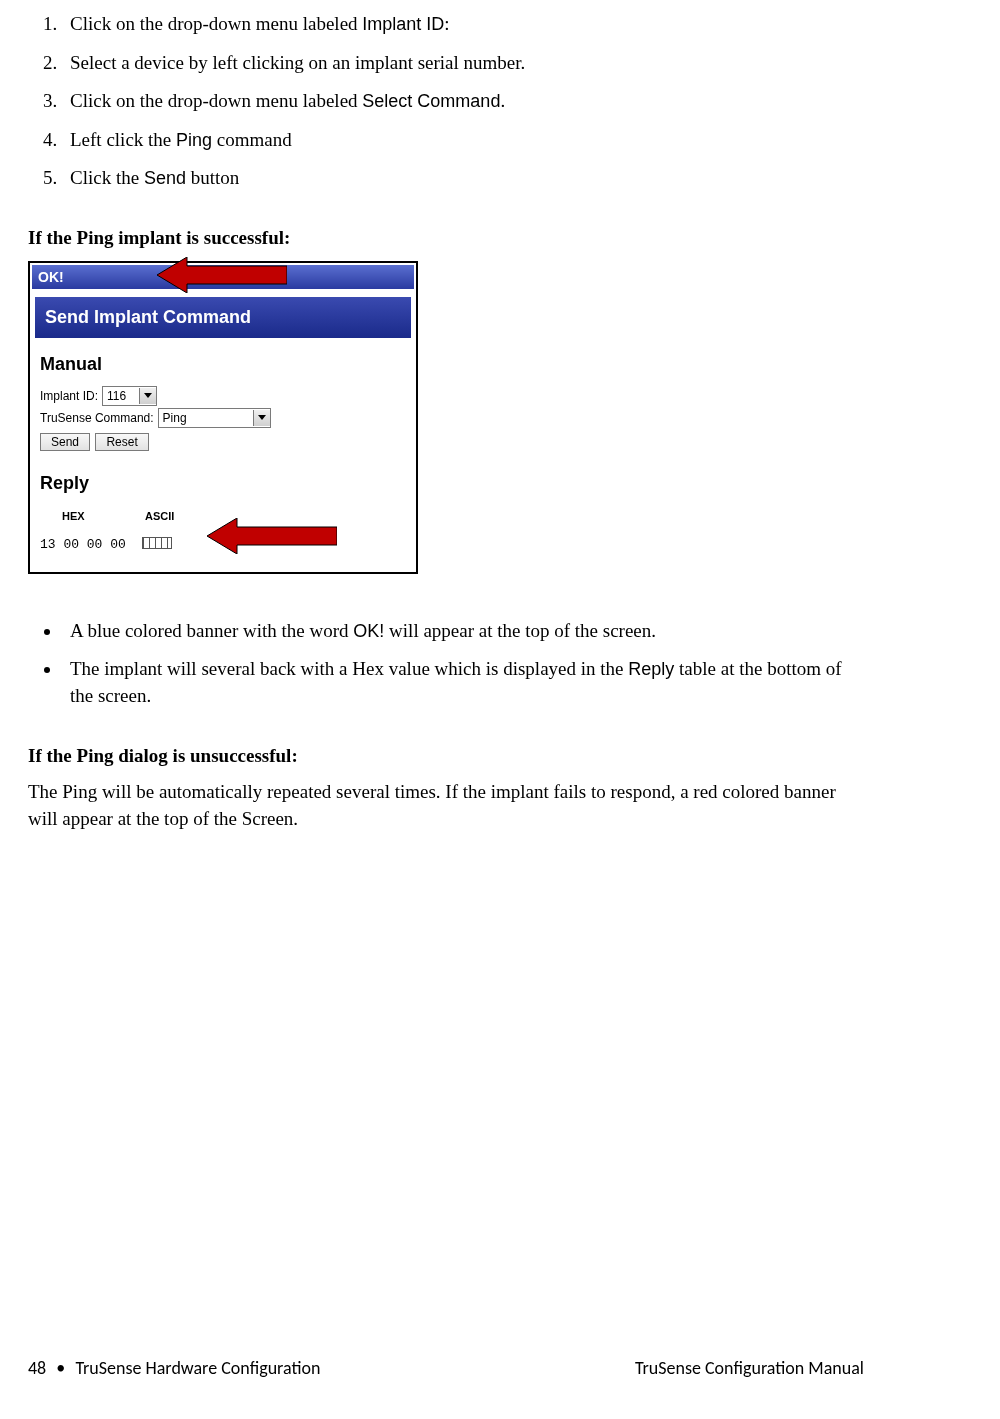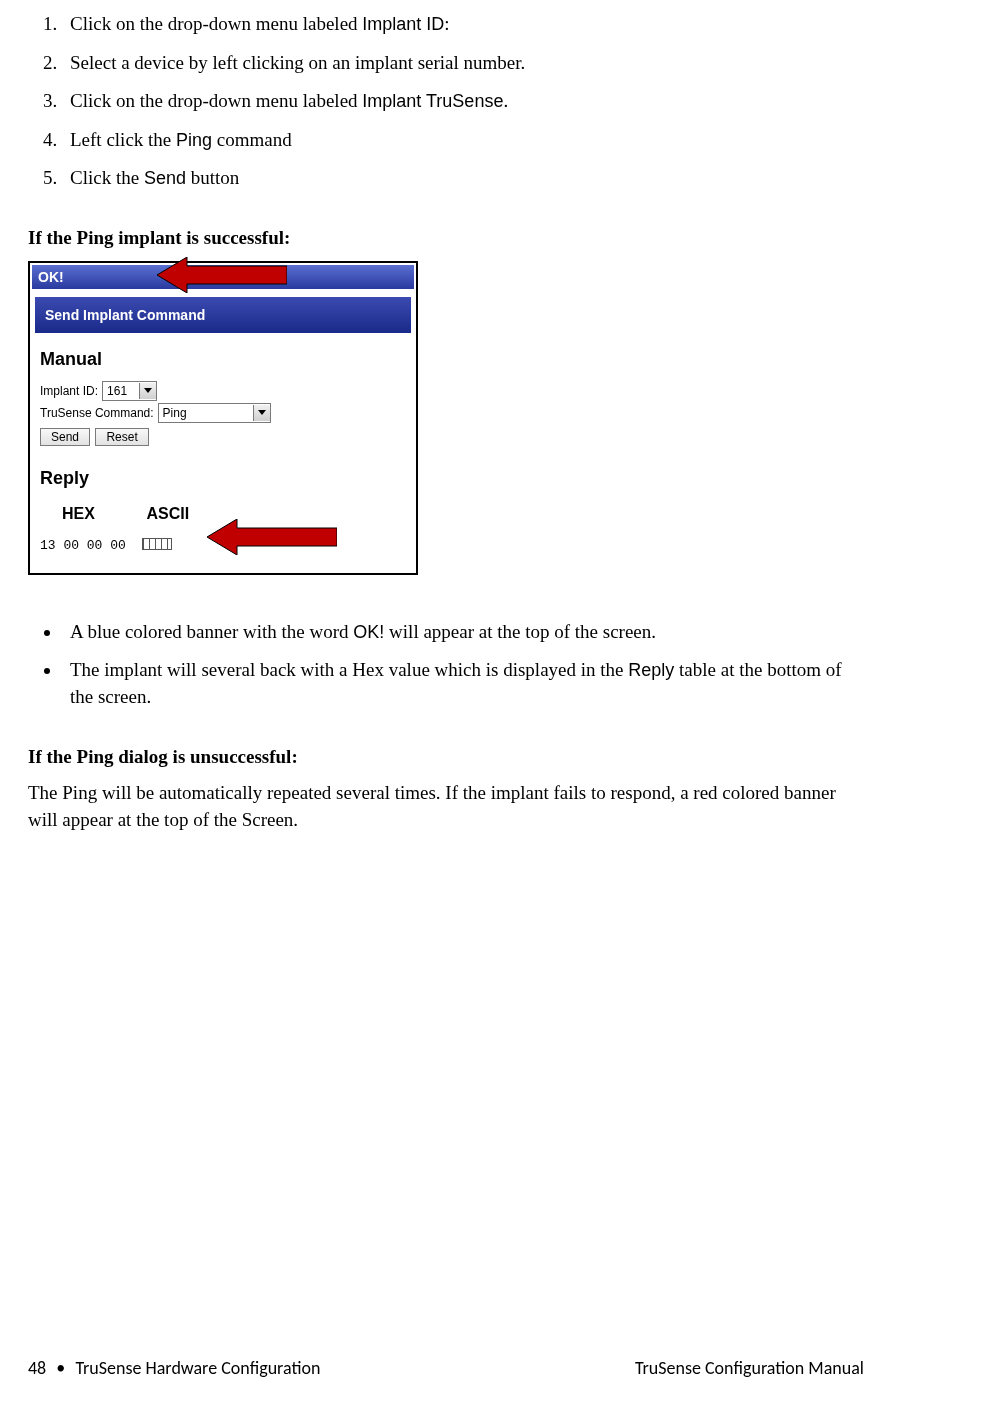--- a/index.html
+++ b/index.html
@@ -56,21 +56,21 @@
   .big-arrow {
     position: absolute;
     top: -8px;
     left: 125px;
   }
   .big-arrow svg { display: block; }
   .send-bar {
     background: linear-gradient(#3a4ab0, #1a2a8a);
     color: #fff;
     font-weight: bold;
-    font-size: 14px;
+    font-size: 18px;
     padding: 10px 10px;
     margin: 8px 3px 0 3px;
     font-family: Arial, sans-serif;
   }
   .req-heading {
     font-weight: bold;
     font-size: 18px;
     font-family: Arial, sans-serif;
     padding: 16px 6px 10px 8px;
   }
@@ -109,21 +109,21 @@
   .btn {
     border: 1px solid #7a7a7a;
     background: linear-gradient(#f8f8f8, #e2e2e2);
     padding: 1px 10px;
     font-size: 12px;
     margin-right: 2px;
     font-family: Tahoma, Arial, sans-serif;
   }
   .reply-row {
     padding: 6px 0 4px 30px;
-    font-size: 16px;
+    font-size: 11px;
     font-weight: bold;
   }
   .reply-row span { display: inline-block; }
   .hex-row {
     padding: 10px 0 18px 8px;
     font-family: "Courier New", monospace;
     font-size: 13px;
     position: relative;
   }
   .ascii-box {
@@ -173,21 +173,21 @@
 <div class="page">
 
   <ol class="steps">
     <li>
       <span>Click on the drop-down menu labeled </span><span class="sans">Implant ID</span><span>:</span>
     </li>
     <li>
       <span>Select a device by left clicking on an implant serial number.</span>
     </li>
     <li>
-      <span>Click on the drop-down menu labeled </span><span class="sans">Implant TruSense</span><span>.</span>
+      <span>Click on the drop-down menu labeled </span><span class="sans">Select Command</span><span>.</span>
     </li>
     <li>
       <span>Left click the </span><span class="sans">Ping</span><span> command</span>
     </li>
     <li>
       <span>Click the </span><span class="sans">Send</span><span> button</span>
     </li>
   </ol>
 
   <div class="section-heading">If the Ping implant is successful:</div>
@@ -199,21 +199,21 @@
         <svg width="130" height="36" viewBox="0 0 130 36">
           <polygon points="0,18 30,0 30,9 130,9 130,27 30,27 30,36" fill="#c00000" stroke="#000" stroke-width="1"></polygon>
         </svg>
       </span>
     </div>
     <div class="send-bar">Send Implant Command</div>
     <div class="req-heading">Manual</div>
     <div class="form-row">
       <label>Implant ID:</label>
       <span class="select">
-        <span class="val">161</span>
+        <span class="val">116</span>
         <span class="caret"></span>
       </span>
     </div>
     <div class="form-row">
       <label>TruSense Command:</label>
       <span class="select" style="min-width:110px">
         <span class="val" style="min-width:86px">Ping</span>
         <span class="caret"></span>
       </span>
     </div>

